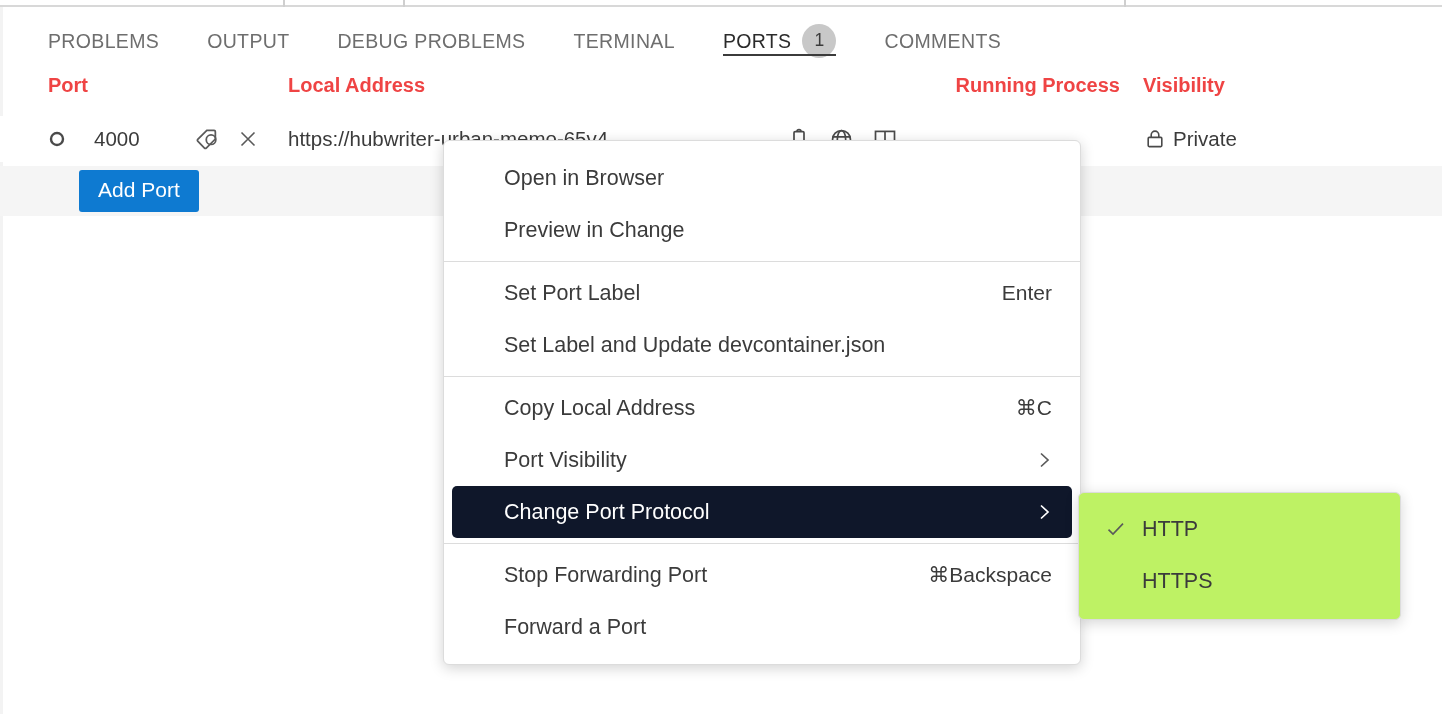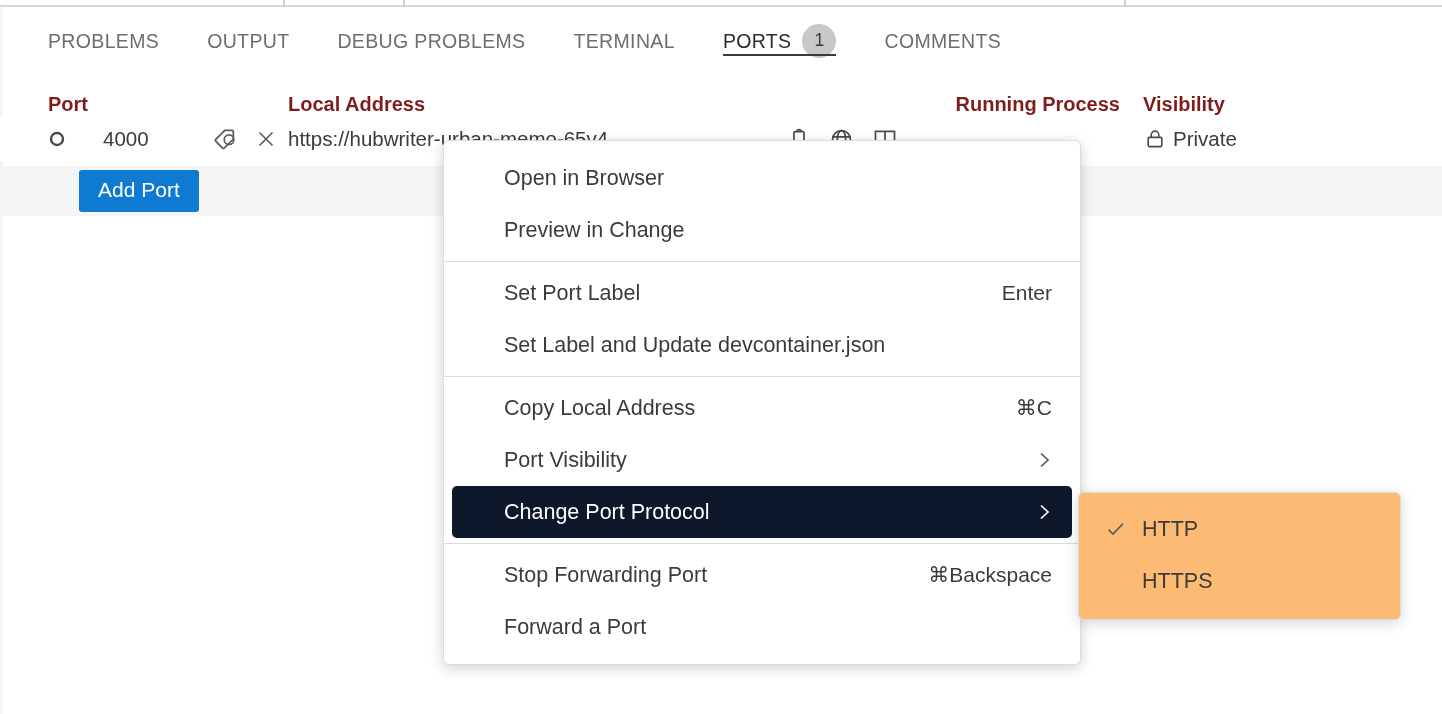--- a/index.html
+++ b/index.html
@@ -90,25 +90,25 @@
   }
 
   
   .ports-table {
     position: absolute;
     left: 0; top: 74px;
     width: 1442px;
   }
   .ports-head {
     display: flex;
-    align-items: flex-end;
+    align-items: flex-start;
     height: 42px;
     font-size: 20px;
     font-weight: bold;
-    color: #7f1d1d;
+    color: #ef4444;
     padding-left: 48px;
     box-sizing: border-box;
   }
   .col-port      { width: 240px; }
   .col-address   { width: 610px; }
   .col-process   { width: 232px; text-align: right; padding-right: 10px; box-sizing: border-box;}
   .col-visible   { width: 250px; padding-left: 13px; box-sizing: border-box;}
 
   .ports-row {
     display: flex;
@@ -117,21 +117,21 @@
     font-size: 20.5px;
     color: #3b3b3b;
     padding-left: 48px;
     box-sizing: border-box;
     background: #ffffff;
   }
   .port-cell {
     display: flex;
     align-items: center;
     width: 240px;
-    gap: 13px;
+    gap: 4px;
   }
   .status-dot {
     width: 22px;
     display: inline-flex;
     justify-content: flex-start;
     flex: none;
   }
   .port-number {
     width: 116px;
     padding-left: 20px;
@@ -245,21 +245,21 @@
     margin-left: 14px;
   }
   .ctx-item.selected .ctx-chevron { color: #ffffff; }
 
   
   .ctx-submenu {
     position: absolute;
     left: 1078px;
     top: 492px;
     width: 323px;
-    background: #fdba74;
+    background: #bef264;
     border: 1px solid #dcdcdc;
     border-radius: 6px;
     box-shadow: 0 3px 14px rgba(0,0,0,0.16);
     padding: 10px 0 12px;
     box-sizing: border-box;
   }
   .sub-item {
     display: flex;
     align-items: center;
     height: 52px;

